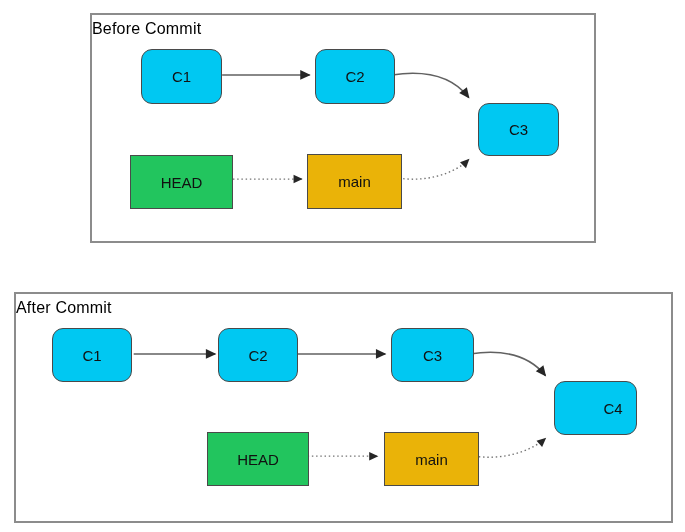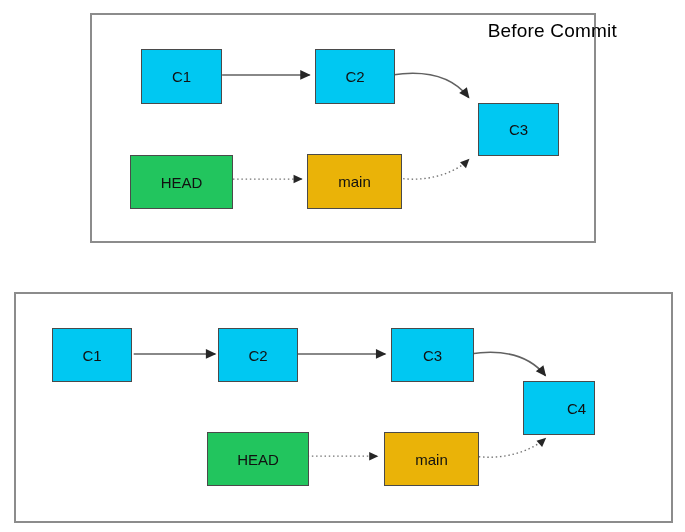--- a/index.html
+++ b/index.html
@@ -6,32 +6,32 @@
   .stage{
     position:relative;width:685px;height:532px;background:#ffffff;overflow:hidden;
     font-family:"Liberation Sans", sans-serif;
   }
   .panel{
     position:absolute;border:2px solid #8C8C8C;background:#ffffff;box-sizing:border-box;
   }
   .panel-1{left:90px;top:13px;width:506px;height:230px;}
   .panel-2{left:14px;top:292px;width:659px;height:231px;}
   .panel-title{
-    position:absolute;top:5px;left:0;width:100%;text-align:right;
-    font-size:19px;color:#000000;letter-spacing:0.2px;margin-left:23px;
+    position:absolute;top:5px;left:0;width:100%;text-align:left;
+    font-size:16px;color:#000000;letter-spacing:0.2px;
   }
   .edges{position:absolute;left:0;top:0;width:100%;height:100%;}
   .edge{fill:none;stroke:#616161;stroke-width:1.6;}
   .edge.dotted{stroke:#737373;stroke-width:1.4;stroke-dasharray:1.5 2.8;}
   .node{
     position:absolute;box-sizing:border-box;border:1.5px solid #4A4A4A;
     display:flex;align-items:center;justify-content:center;
     font-size:15px;color:#111111;
   }
-  .node.commit{background:#00C8F2;}
+  .node.commit{background:#00C8F2;border-radius:11px;}
   .node.head{background:#22c55e;}
   .node.branch{background:#eab308;}
 </style>
 </head>
 <body>
 
 <div class="stage">
 
   <section class="panel panel-1">
     <svg class="edges" viewBox="0 0 506 230" aria-hidden="true">
@@ -78,31 +78,32 @@
           <path d="M0,0.6 L9.5,5 L0,9.4 z" fill="#262626"></path>
         </marker>
       </defs>
       <path class="edge" d="M116,61 H199" marker-end="url(#ah-s2)"></path>
       <path class="edge" d="M282,61 H372" marker-end="url(#ah-s2)"></path>
       <path class="edge" d="M458,61 Q511,53 535,83" marker-end="url(#ah-s2)"></path>
       <path class="edge dotted" d="M293,165 H364" marker-end="url(#ah-d2)"></path>
       <path class="edge dotted" d="M463,165 C488,169 518,162 535,147" marker-end="url(#ah-d2)"></path>
     </svg>
 
+    <div class="panel-title">After Commit</div>
 
     <div class="node commit" style="left:36px;top:34px;width:80px;height:54px;">
       <span>C1</span>
     </div>
     <div class="node commit" style="left:202px;top:34px;width:80px;height:54px;">
       <span>C2</span>
     </div>
     <div class="node commit" style="left:375px;top:34px;width:83px;height:54px;">
       <span>C3</span>
     </div>
-    <div class="node commit" style="left:507px;top:87px;width:72px;height:54px;padding-left:35px;">
+    <div class="node commit" style="left:538px;top:87px;width:83px;height:54px;padding-left:35px;">
       <span>C4</span>
     </div>
     <div class="node head" style="left:191px;top:138px;width:102px;height:54px;">
       <span>HEAD</span>
     </div>
     <div class="node branch" style="left:368px;top:138px;width:95px;height:54px;">
       <span>main</span>
     </div>
   </section>
 

